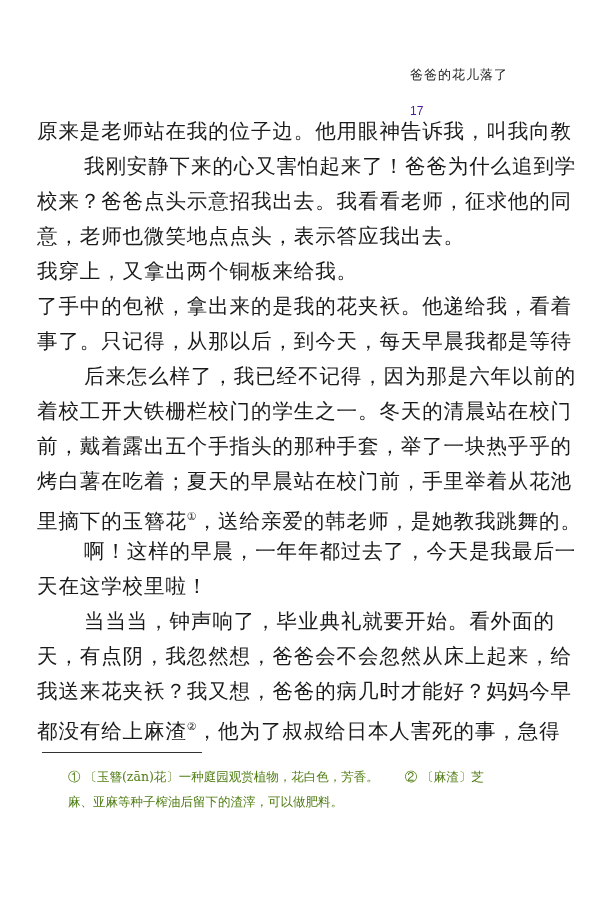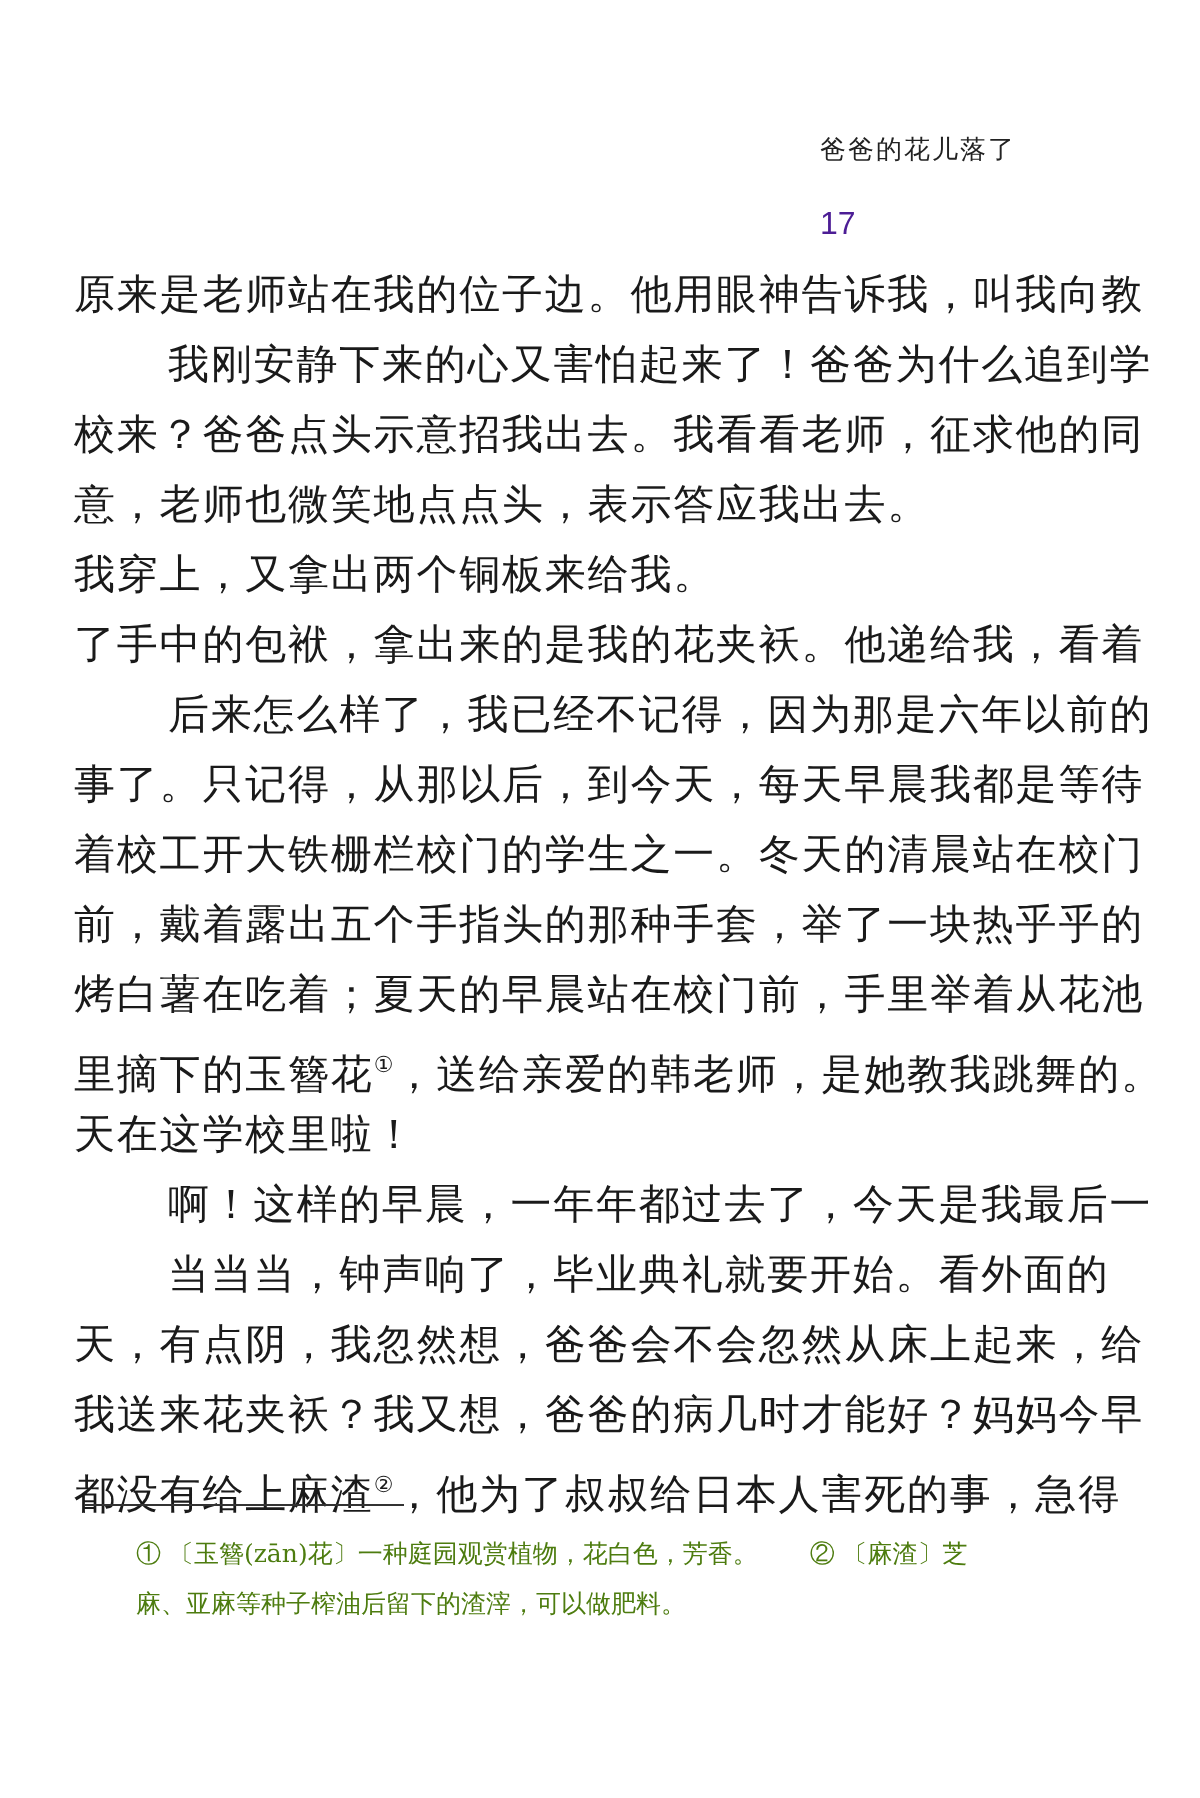--- a/index.html
+++ b/index.html
@@ -25,29 +25,28 @@
     flex-direction: column;
   }
   .running-title {
     font-size: 13px;
     letter-spacing: 1px;
     color: #222;
   }
   .page-number {
     font-family: "Liberation Sans", "DejaVu Sans", sans-serif;
     font-weight: normal;
-    font-size: 16px;
+    font-size: 12px;
     color: #4c1d95;
   }
   .body-text {
     position: absolute;
     top: 114px;
     left: 37px;
     width: 484px;
-    margin-top: 16px;
   }
   .line {
     height: 35px;
     line-height: 35px;
     font-size: 20.5px;
     white-space: nowrap;
     letter-spacing: 0.9px;
   }
   .line.indent {
     padding-left: 47px;
@@ -90,28 +89,28 @@
   <span class="page-number">17</span>
 </div>
 
 <div class="body-text">
   <div class="line">原来是老师站在我的位子边。他用眼神告诉我，叫我向教</div>
   <div class="line indent">我刚安静下来的心又害怕起来了！爸爸为什么追到学</div>
   <div class="line">校来？爸爸点头示意招我出去。我看看老师，征求他的同</div>
   <div class="line">意，老师也微笑地点点头，表示答应我出去。</div>
   <div class="line">我穿上，又拿出两个铜板来给我。</div>
   <div class="line">了手中的包袱，拿出来的是我的花夹袄。他递给我，看着</div>
+  <div class="line">事了。只记得，从那以后，到今天，每天早晨我都是等待</div>
   <div class="line indent">后来怎么样了，我已经不记得，因为那是六年以前的</div>
-  <div class="line">事了。只记得，从那以后，到今天，每天早晨我都是等待</div>
   <div class="line">着校工开大铁栅栏校门的学生之一。冬天的清晨站在校门</div>
   <div class="line">前，戴着露出五个手指头的那种手套，举了一块热乎乎的</div>
   <div class="line">烤白薯在吃着；夏天的早晨站在校门前，手里举着从花池</div>
   <div class="line"><span>里摘下的玉簪花</span><sup class="fn">①</sup><span>，送给亲爱的韩老师，是她教我跳舞的。</span></div>
+  <div class="line indent">啊！这样的早晨，一年年都过去了，今天是我最后一</div>
   <div class="line">天在这学校里啦！</div>
-  <div class="line indent">啊！这样的早晨，一年年都过去了，今天是我最后一</div>
   <div class="line indent">当当当，钟声响了，毕业典礼就要开始。看外面的</div>
   <div class="line">天，有点阴，我忽然想，爸爸会不会忽然从床上起来，给</div>
   <div class="line">我送来花夹袄？我又想，爸爸的病几时才能好？妈妈今早</div>
   <div class="line"><span>都没有给上麻渣</span><sup class="fn">②</sup><span>，他为了叔叔给日本人害死的事，急得</span></div>
 </div>
 
 <div class="footnote-rule"></div>
 
 <div class="footnotes">
   <div class="fn-line"><span>① 〔玉簪(zān)花〕一种庭园观赏植物，花白色，芳香。</span><span class="fn-sep"></span><span>② 〔麻渣〕芝</span></div>

